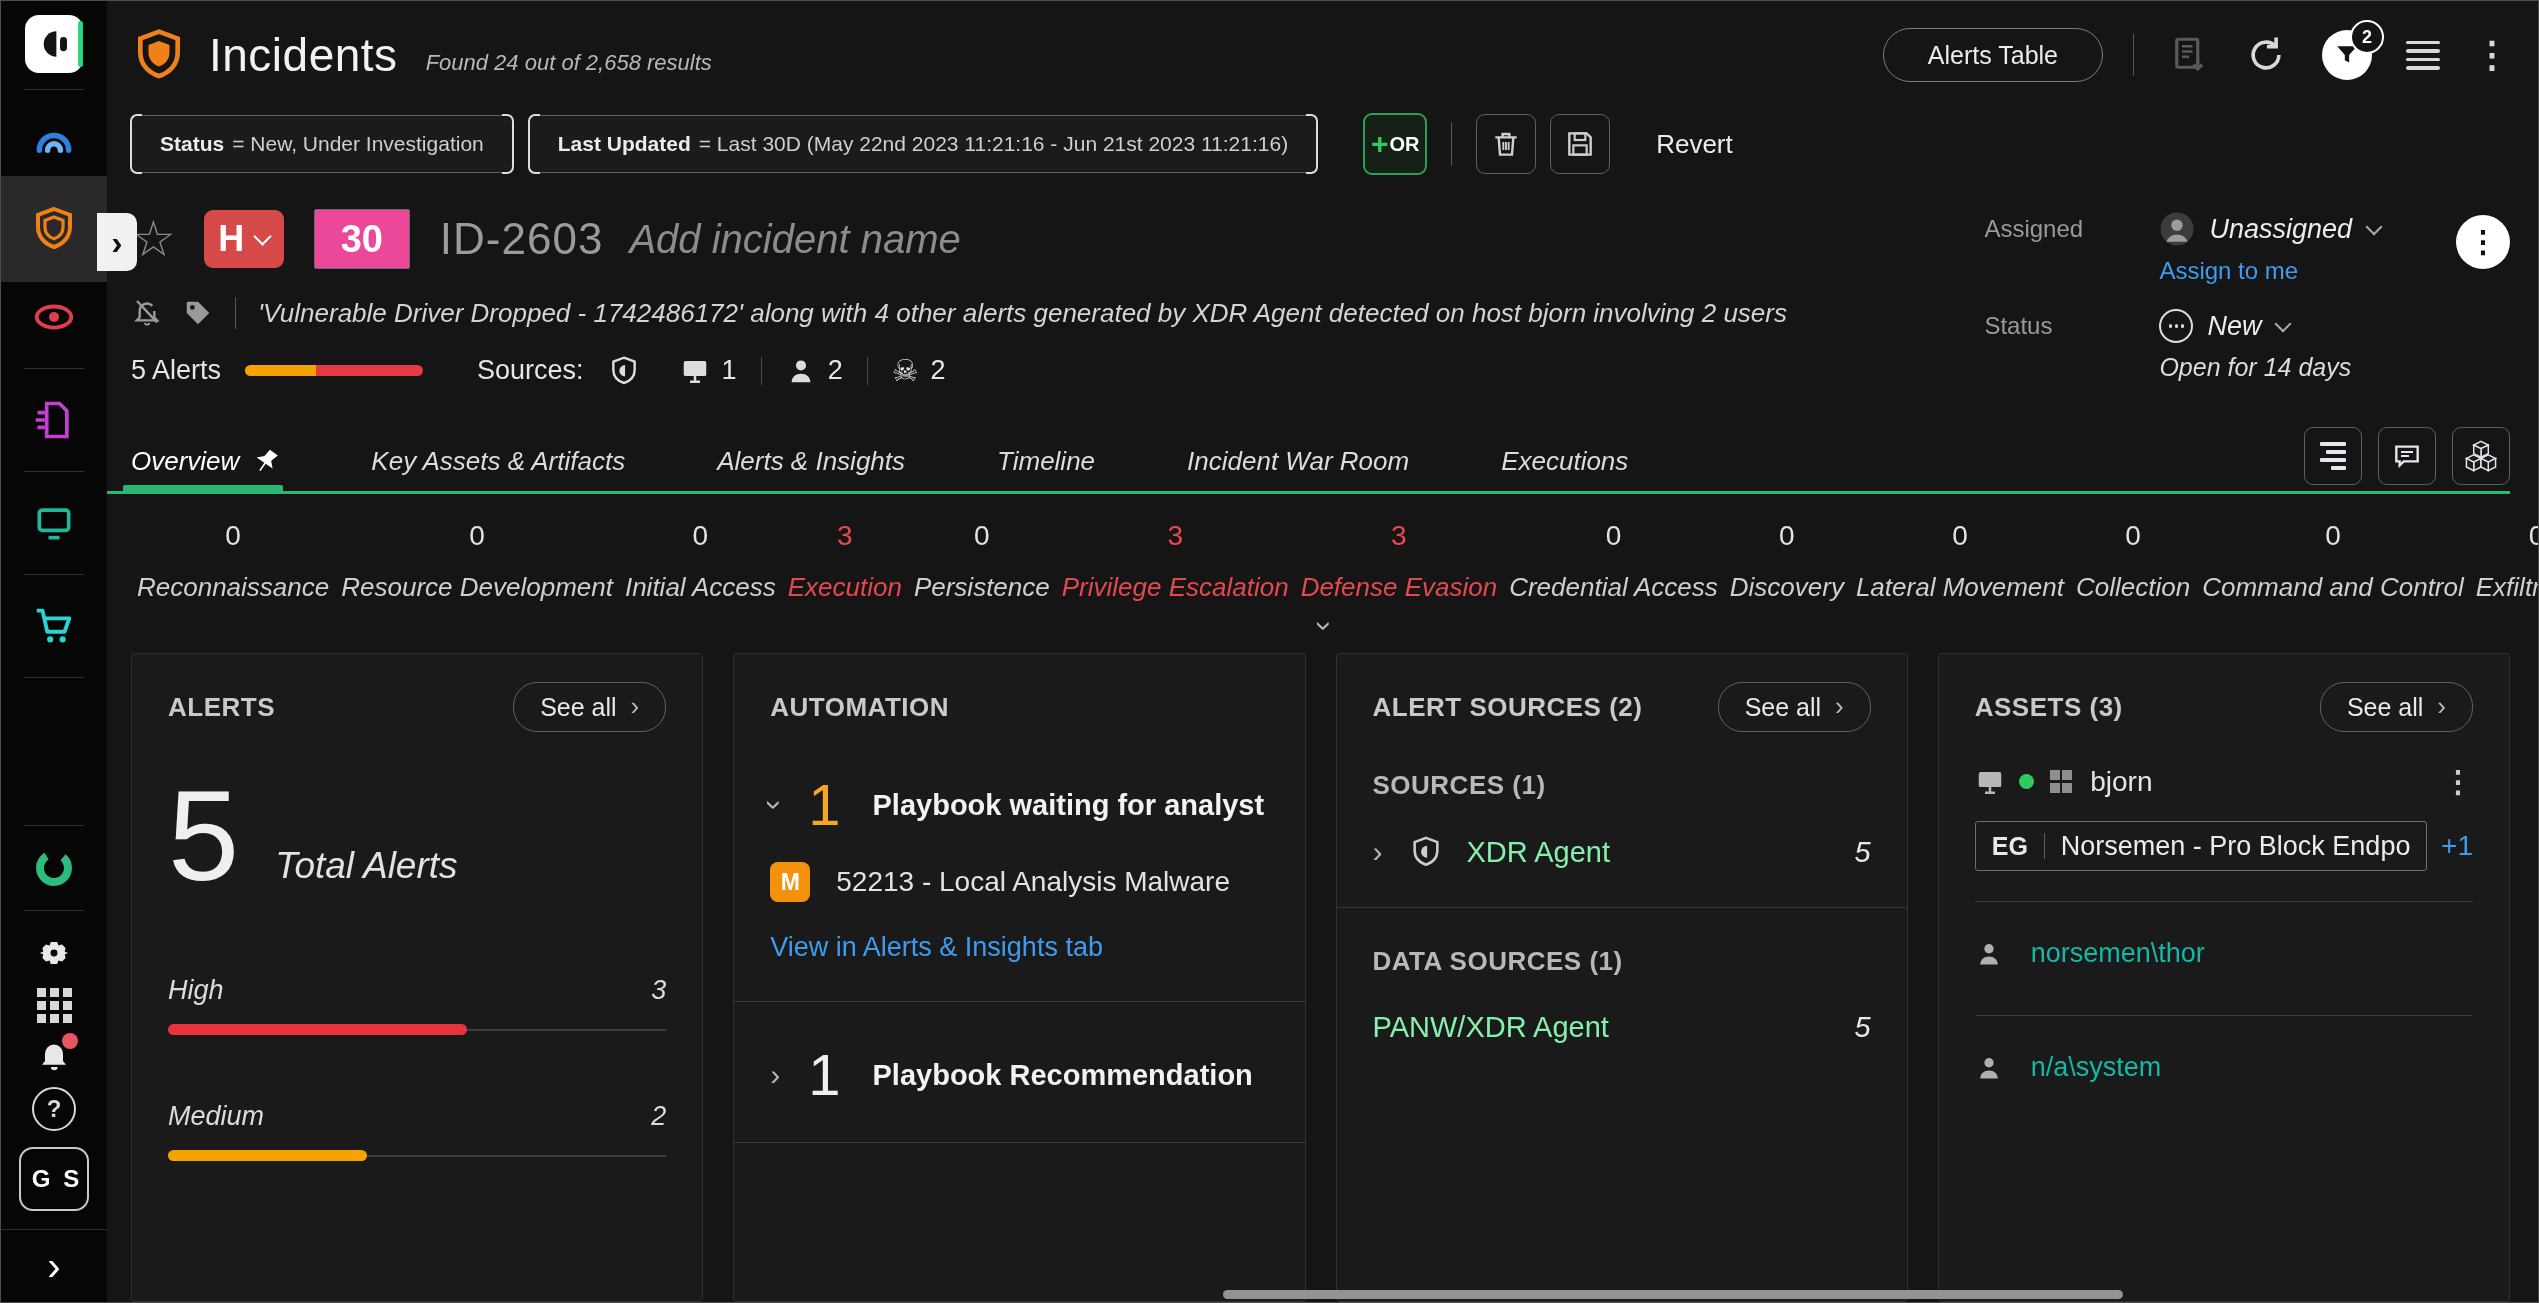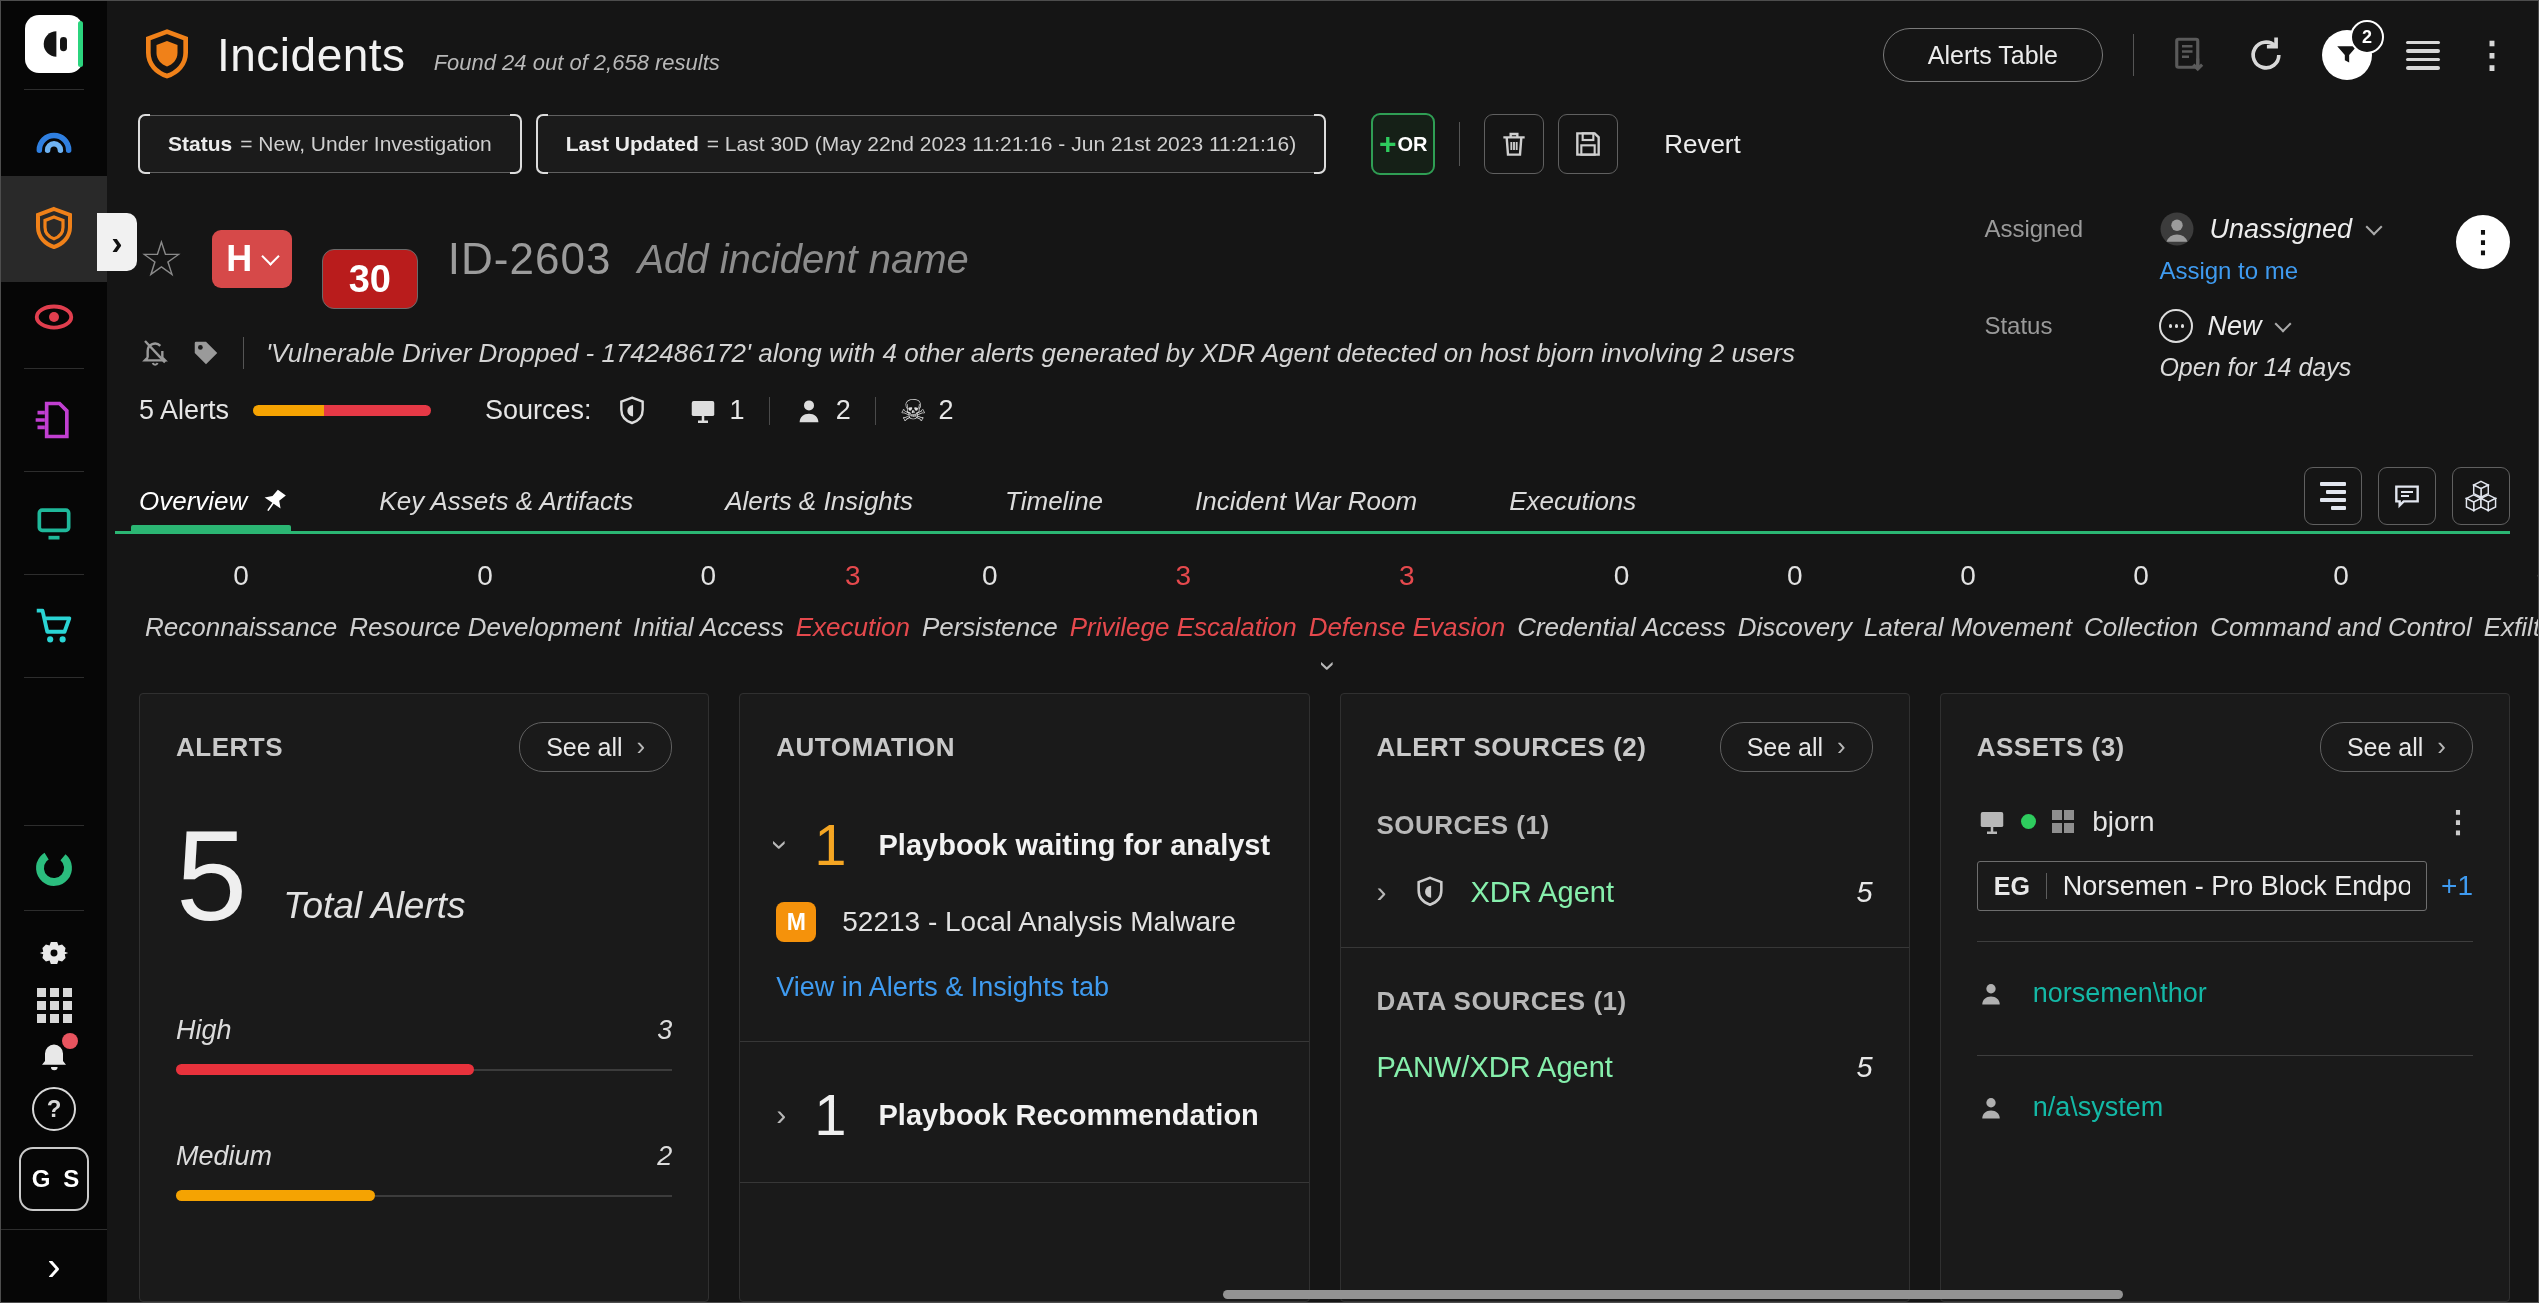--- a/index.html
+++ b/index.html
@@ -18,21 +18,21 @@
           font-size:24px;font-weight:bold;letter-spacing:3px;color:#fff;margin:12px 0 18px;padding-left:6px;}
   .sb-foot{width:100%;border-top:1px solid #2d2d2d;height:72px;display:flex;align-items:center;justify-content:center;}
   .grid-icon{display:grid;grid-template-columns:repeat(3,9px);grid-gap:4px;}
   .grid-icon span{width:9px;height:9px;background:#d8d8d8;}
   .bell-wrap{position:relative;}
   .bell-dot{position:absolute;top:-4px;right:-6px;width:16px;height:16px;border-radius:50%;background:#e8545f;}
   .help-circle{width:40px;height:40px;border:2.5px solid #d8d8d8;border-radius:50%;display:flex;align-items:center;justify-content:center;font-size:24px;font-weight:bold;color:#d8d8d8;}
   .flyout{position:absolute;left:96px;top:212px;width:40px;height:58px;background:#f1f1f1;border-radius:0 10px 10px 0;
           display:flex;align-items:center;justify-content:center;color:#111;font-size:34px;font-weight:bold;z-index:6;}
   
-  .main{flex:1;display:flex;flex-direction:column;padding:0 28px 0 32px;position:relative;min-width:0;}
+  .main{flex:1;display:flex;flex-direction:column;padding:0 28px 0 24px;position:relative;min-width:0;}
   .vdiv{width:1px;background:#555;}
   .spacer{flex:1;}
   
   .hdr{display:flex;align-items:center;margin-top:18px;height:72px;}
   .page-title{font-size:46px;color:#f2f2f2;margin-left:22px;letter-spacing:0.5px;}
   .results{font-size:22px;font-style:italic;color:#b8b8b8;margin-left:28px;margin-top:16px;}
   .pill-btn{height:52px;border:1.5px solid #7a7a7a;border-radius:27px;display:flex;align-items:center;padding:0 44px;font-size:25px;color:#ececec;}
   .hdr-ic{margin-left:34px;display:flex;align-items:center;}
   .filter-circle{width:50px;height:50px;background:#fff;border-radius:50%;display:flex;align-items:center;justify-content:center;position:relative;}
   .filter-badge{position:absolute;top:-10px;right:-12px;width:30px;height:30px;border-radius:50%;background:#151515;border:2px solid #fff;
@@ -55,21 +55,21 @@
   .sq-btn{width:58px;height:58px;border:1px solid #606060;border-radius:9px;display:flex;align-items:center;justify-content:center;margin-left:14px;}
   .revert{font-size:26px;color:#ececec;margin-left:46px;}
   
   .inc{margin-top:34px;position:relative;}
   .inc-r1{display:flex;align-items:center;}
   .star{font-size:50px;color:#8a8a8a;line-height:1;}
   .sev-badge{margin-left:28px;width:80px;height:58px;background:#d64949;border-radius:9px;display:flex;align-items:center;justify-content:center;}
   .sev-badge b{font-size:36px;color:#fff;}
   .caret{width:11px;height:11px;border-right:2.5px solid #fff;border-bottom:2.5px solid #fff;transform:rotate(45deg);margin-left:12px;margin-top:-6px;}
   .caret.gray{border-color:#aaa;width:10px;height:10px;}
-  .score-box{margin-left:30px;width:94px;height:58px;background:#b91c1c;border:1px solid #6a6a6a;border-radius:12px;display:flex;align-items:center;justify-content:center;font-size:38px;font-weight:bold;color:#fff;margin-top:40px;}
+  .score-box{margin-left:30px;width:94px;height:58px;background:#ec4899;border:1px solid #6a6a6a;border-radius:2px;display:flex;align-items:center;justify-content:center;font-size:38px;font-weight:bold;color:#fff;}
   .inc-id{margin-left:30px;font-size:44px;color:#9b9b9b;letter-spacing:1px;}
   .inc-name{margin-left:26px;font-size:40px;font-style:italic;color:#8c8c8c;}
   .inc-r2{display:flex;align-items:center;margin-top:28px;}
   .desc{font-size:26px;font-style:italic;color:#d4d4d4;}
   .inc-r3{display:flex;align-items:center;margin-top:24px;}
   .stat-txt{font-size:27px;color:#e6e6e6;}
   .mini-bar{width:178px;height:11px;border-radius:6px;overflow:hidden;display:flex;margin-left:24px;}
   .stat-n{font-size:27px;color:#e6e6e6;margin-left:12px;}
   .meta{position:absolute;right:130px;top:2px;display:grid;grid-template-columns:175px auto;grid-row-gap:10px;align-items:center;}
   .meta-label{font-size:24px;color:#9a9a9a;}

